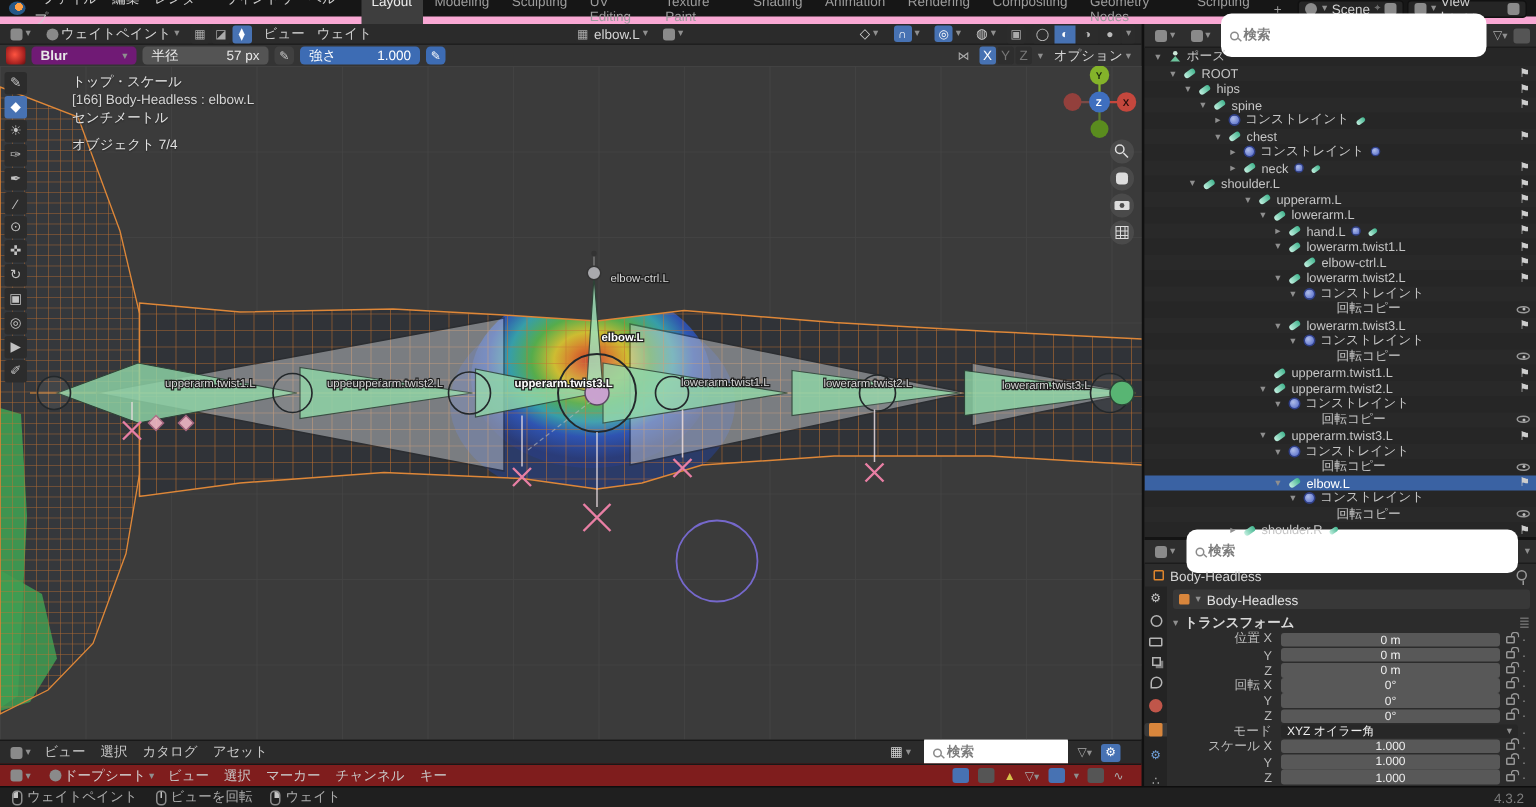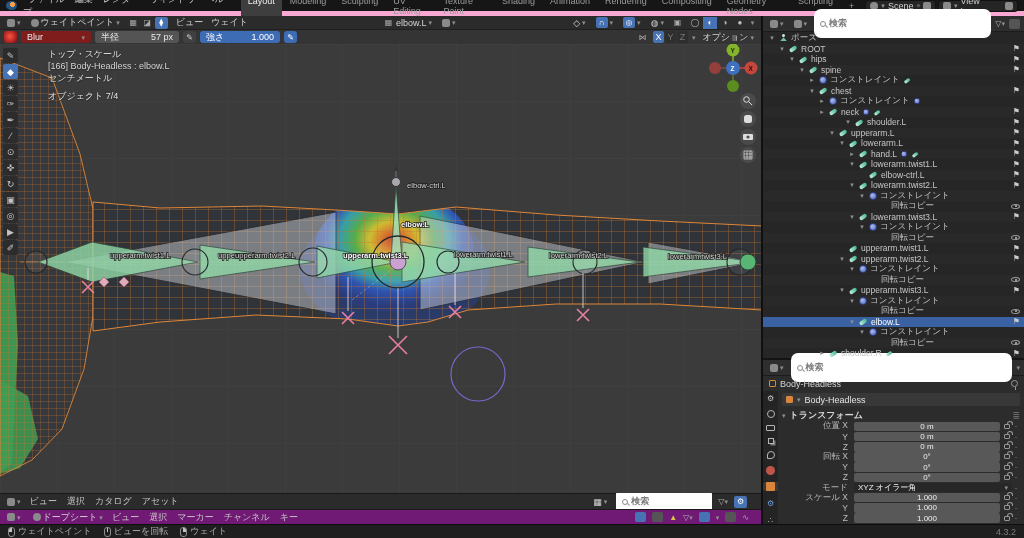--- a/index.html
+++ b/index.html
@@ -24,21 +24,21 @@
   .left{width:763px;display:flex;flex-direction:column;border-right:2px solid #101010;flex:none;}
 
   .vph1{height:14px;background:#2b2b2b;display:flex;align-items:center;padding:0 4px;gap:4px;border-bottom:1px solid #1f1f1f;flex:none;}
   .vph2{height:14px;background:#343434;display:flex;align-items:center;padding:0 4px;gap:4px;flex:none;}
   .hbtn{display:flex;align-items:center;gap:2px;color:#d4d4d4;padding:0 3px;height:12px;border-radius:2px;}
   .toggle3{display:flex;gap:1px;}
   .tgl{width:13px;height:12px;background:#2c2c2c;border-radius:2px;display:flex;align-items:center;justify-content:center;color:#aaa;font-size:8px;}
   .tgl.on{background:#4772b3;color:#fff;}
   .vmenu{padding:0 4px;color:#d0d0d0;}
   .pill{display:flex;align-items:center;background:#545454;border-radius:3px;height:12px;padding:0 6px;color:#e8e8e8;gap:4px;}
-  .pill.flat{background:#7f1d1d;}
+  .pill.flat{background:#701a75;font-weight:bold;}
   .pill.blue{background:#3d6cb4;color:#fff;}
   .pill .val{margin-left:auto;}
   .pen{width:13px;height:12px;background:#404040;border-radius:3px;display:flex;align-items:center;justify-content:center;color:#ccc;font-size:8px;}
   .pen.blue{background:#3d6cb4;color:#fff;}
   .brush-thumb{width:13px;height:12px;border-radius:2px;background:radial-gradient(circle at 45% 45%,#ff5340,#a01e1e 70%,#5a1212);flex:none;}
   .axis-tgl{width:11px;height:12px;background:#2e2e2e;border-radius:2px;color:#777;display:flex;align-items:center;justify-content:center;}
   .axis-tgl.on{background:#4772b3;color:#fff;}
   .shade-grp{display:flex;gap:1px;}
   .shade{width:14px;height:12px;background:#2c2c2c;display:flex;align-items:center;justify-content:center;color:#bbb;font-size:8px;}
   .shade.on{background:#4772b3;color:#fff;}
@@ -51,21 +51,21 @@
   .gz-txt{font-size:6.5px;font-weight:bold;}
 
   .vtoolbar{position:absolute;left:3px;top:4px;width:15px;display:flex;flex-direction:column;gap:1px;z-index:3;}
   .vt{width:15px;height:15px;background:#2c2c2c;border-radius:2px;color:#c3c3c3;font-size:9px;display:flex;align-items:center;justify-content:center;}
   .vt.active{background:#4772b3;color:#fff;}
 
   .vp-info{position:absolute;left:48px;top:4px;z-index:3;color:#e2e2e2;text-shadow:0 1px 1px #222;line-height:12px;font-size:9px;}
   .vp-info .dim{color:#d5d5d5;}
 
   .asset-bar{height:16px;background:#2b2b2b;border-top:1px solid #181818;display:flex;align-items:center;padding:0 4px;gap:6px;flex:none;}
-  .dope-bar{height:15px;background:#701a75;border-top:1px solid #181818;display:flex;align-items:center;padding:0 4px;gap:6px;flex:none;}
+  .dope-bar{height:15px;background:#7f1d1d;border-top:1px solid #181818;display:flex;align-items:center;padding:0 4px;gap:6px;flex:none;}
   .search-box{display:flex;align-items:center;gap:3px;background:#ffffff;border-radius:7px;height:29px;padding:0 6px;color:#7d7d7d;min-width:96px;font-weight:bold;}
   .mag{width:6px;height:6px;border:1px solid #8a8a8a;border-radius:50%;position:relative;flex:none;}
   .mag::after{content:"";position:absolute;width:3px;height:1px;background:#8a8a8a;transform:rotate(45deg);right:-3px;bottom:-1px;}
   .funnel{color:#aaa;font-size:8px;}
   .gearbtn{width:13px;height:12px;background:#4772b3;border-radius:2px;color:#fff;font-size:8px;display:flex;align-items:center;justify-content:center;}
   .ico-sq{width:11px;height:10px;background:#555;border-radius:2px;display:inline-block;flex:none;}
   .ico-sq.blue{background:#4772b3;}
   .warn{color:#d8c24a;font-size:8px;}
 
   
@@ -538,21 +538,21 @@
             </div>
             <div class="ol-row" style="padding-left: 55px;">
               <span class="tw">▸</span>
               <span class="ic ic-bone"></span>
               <span class="lbl">neck</span>
               <span class="ic small ic-constraint"></span>
               <span class="ic small ic-bone"></span>
               <span class="sp"></span>
               <span class="ric">⚑</span>
             </div>
-            <div class="ol-row" style="padding-left: 81px;">
+            <div class="ol-row" style="padding-left: 28px;">
               <span class="tw">▾</span>
               <span class="ic ic-bone"></span>
               <span class="lbl">shoulder.L</span>
               <span class="sp"></span>
               <span class="ric">⚑</span>
             </div>
             <div class="ol-row" style="padding-left: 65px;">
               <span class="tw">▾</span>
               <span class="ic ic-bone"></span>
               <span class="lbl">upperarm.L</span>

